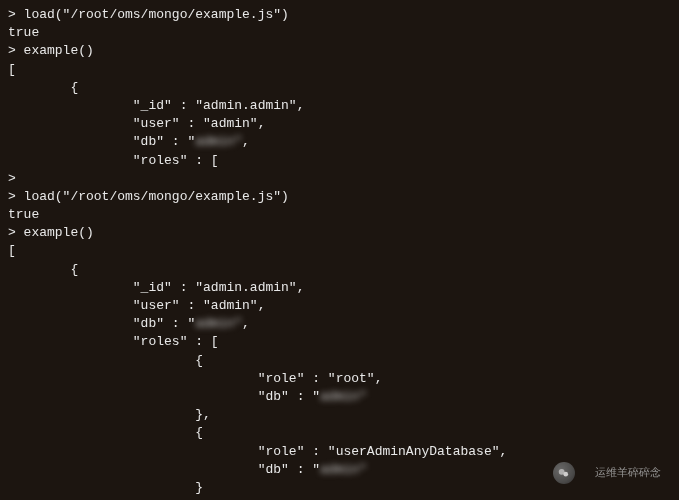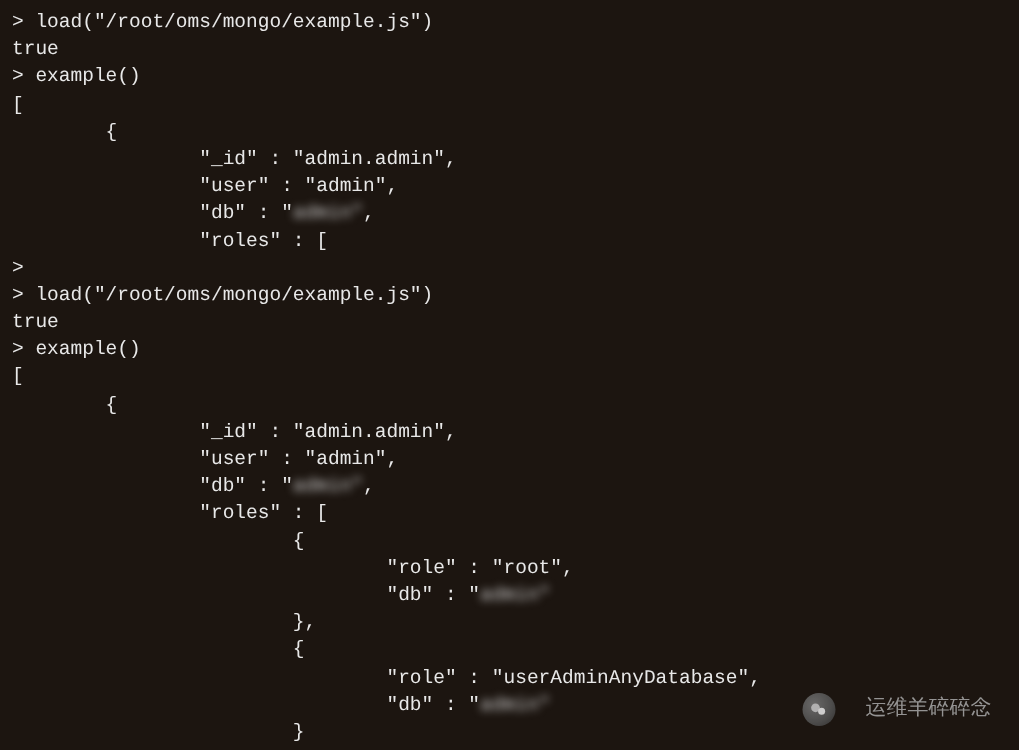--- a/index.html
+++ b/index.html
@@ -29,21 +29,21 @@
     }
     .watermark {
       position: absolute;
       bottom: 16px;
       right: 18px;
       display: flex;
       align-items: center;
       gap: 20px;
       color: #aaa;
       font-family: Liberation Serif, serif;
-      font-size: 14px;
+      font-size: 11px;
       opacity: 0.85;
     }
     .watermark-icon {
       width: 22px;
       height: 22px;
       border-radius: 50%;
       background: radial-gradient(circle at 35% 35%, #777 0%, #555 60%, #333 100%);
       display: flex;
       align-items: center;
       justify-content: center;

